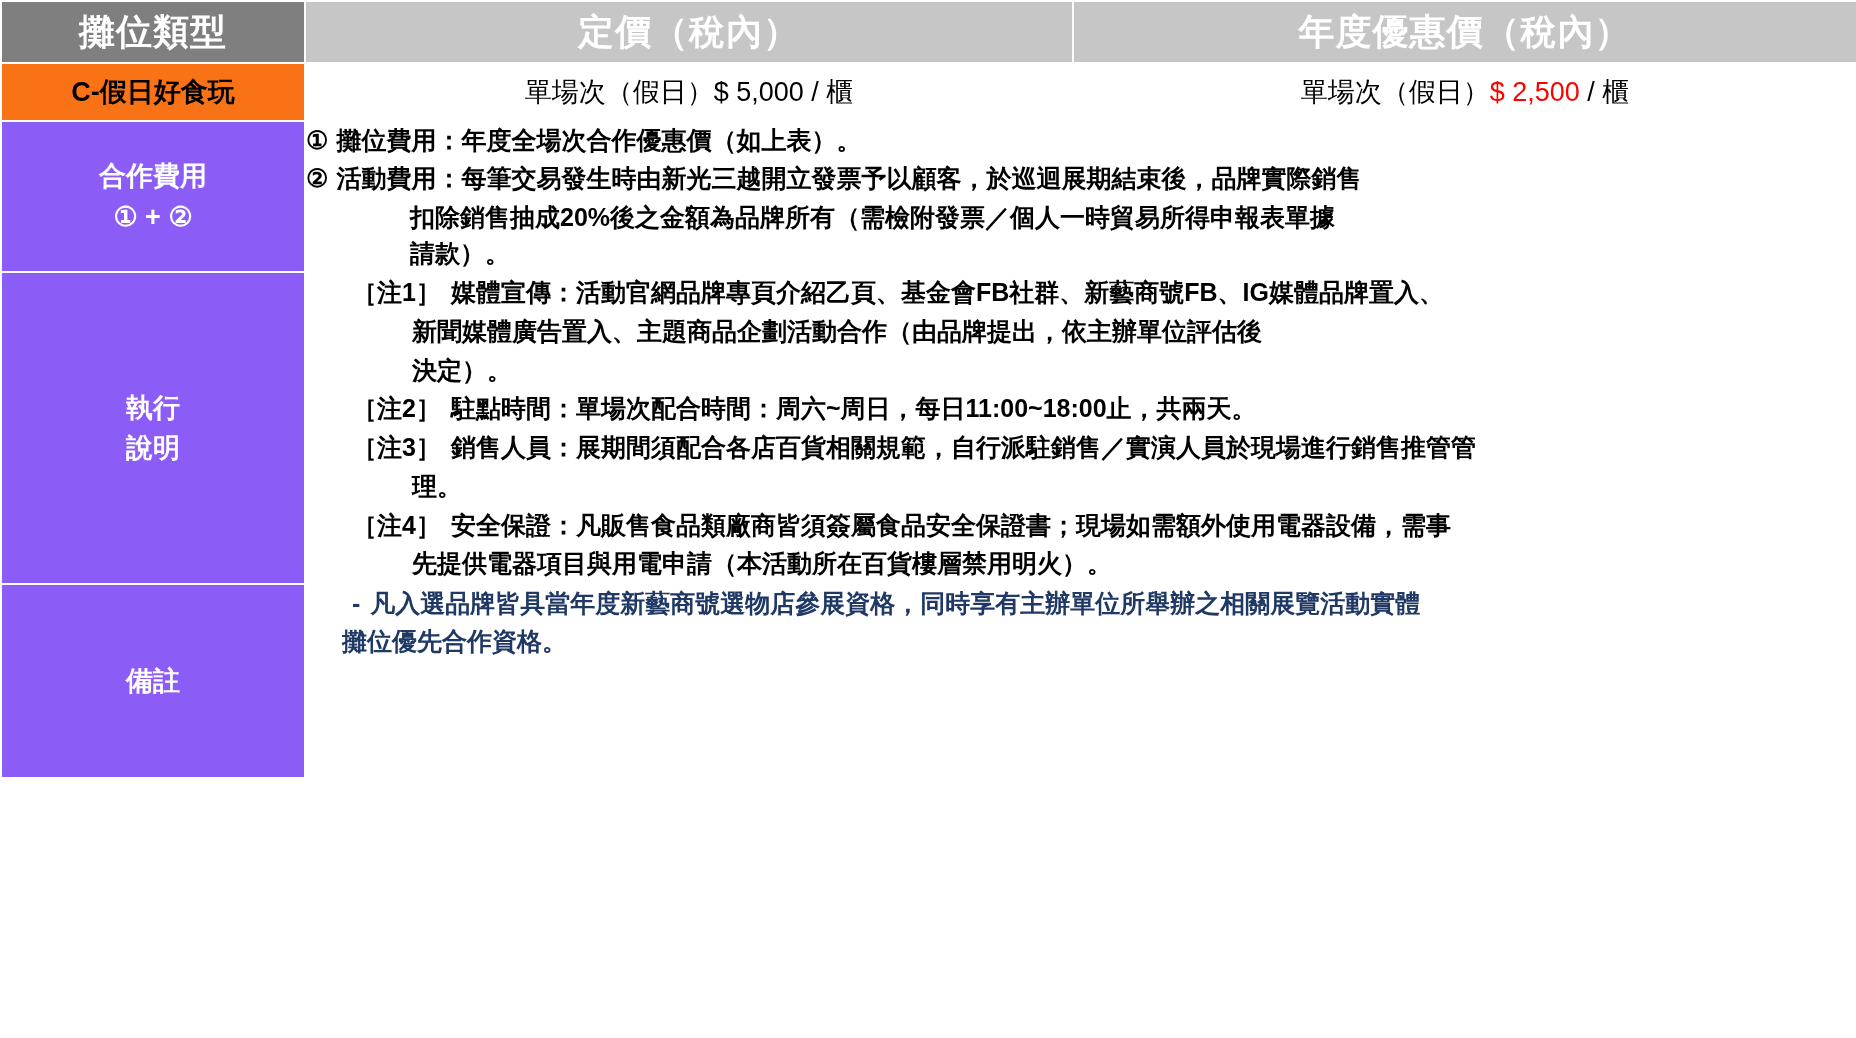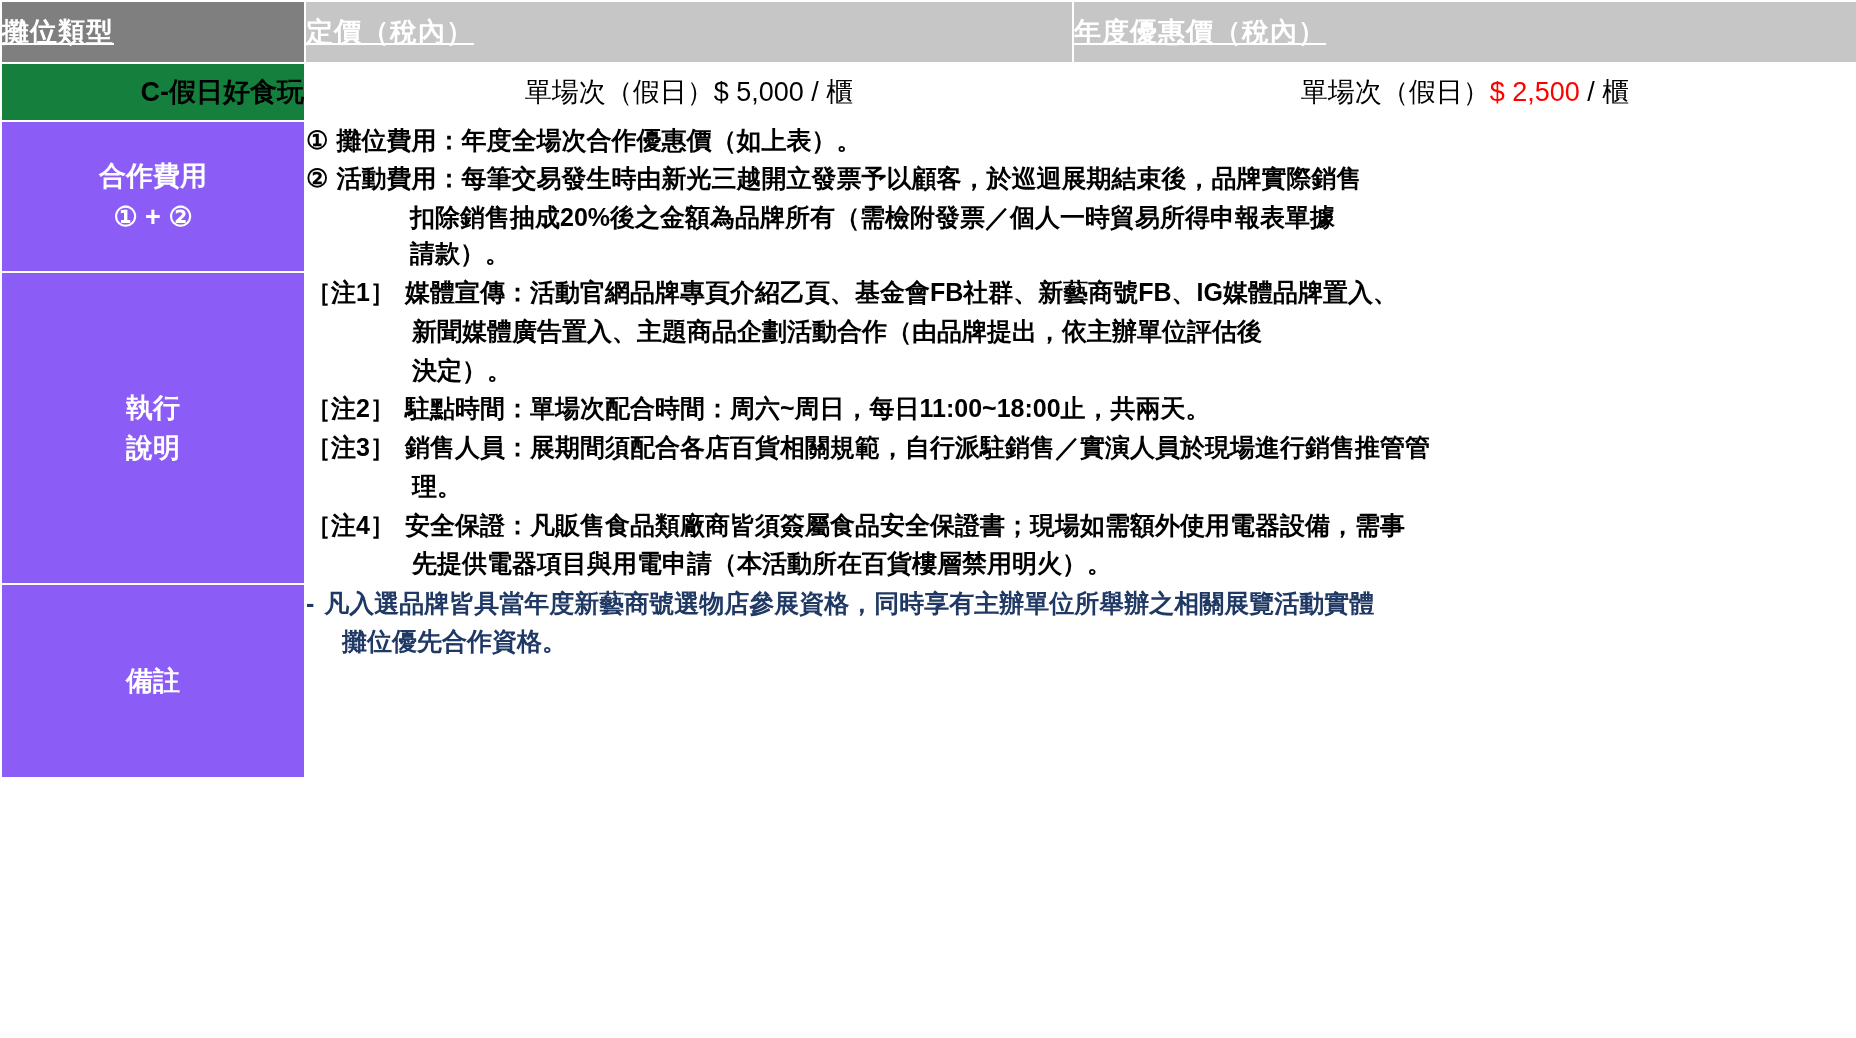--- a/index.html
+++ b/index.html
@@ -27,44 +27,43 @@
   }
   table.main td {
     vertical-align: top;
     padding: 0;
     border: 2px solid #ffffff;
   }
   
   .hdr {
     background: #c6c6c6;
     color: #ffffff;
-    font-size: 27px;
+    text-align: center;
+    font-size: 36px;
     font-weight: bold;
     height: 60px;
     vertical-align: middle !important;
     letter-spacing: 1px;
-    text-decoration: underline;
   }
   .hdr.dark {
     background: #7f7f7f;
   }
   
   .label-cell {
     background: #8b5cf6;
     color: #ffffff;
     text-align: center;
     vertical-align: middle !important;
     font-size: 27px;
     font-weight: bold;
     line-height: 1.5;
   }
   .label-cell.white-bg {
-    background: #15803d;
-    color: #000000;
-    text-align: right;
+    background: #f97316;
+    color: #000000;
   }
   .price-cell {
     background: #ffffff;
     text-align: center;
     vertical-align: middle !important;
     font-size: 27px;
     font-weight: normal;
     height: 56px;
     color: #000000;
   }
@@ -113,20 +112,21 @@
   }
   .indent-2 {
     padding-left: 106px;
   }
   .indent-3 {
     padding-left: 36px;
   }
   .note-line {
     display: flex;
     align-items: flex-end;
+    margin-left: 46px;
   }
   .note-line .marker {
     flex: 0 0 auto;
     white-space: nowrap;
     padding-right: 10px;
   }
   .footer {
     position: absolute;
     left: 0;
     bottom: 0;

